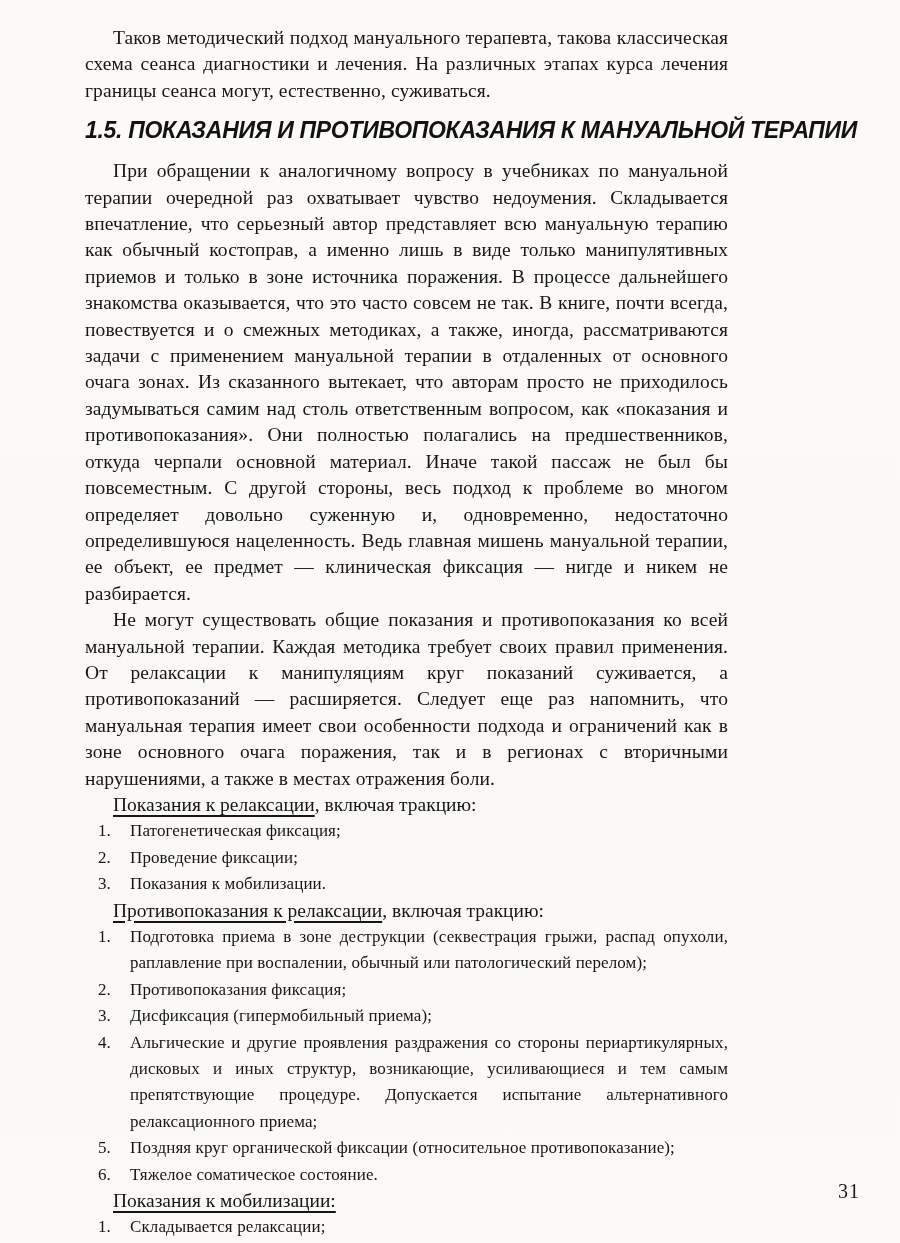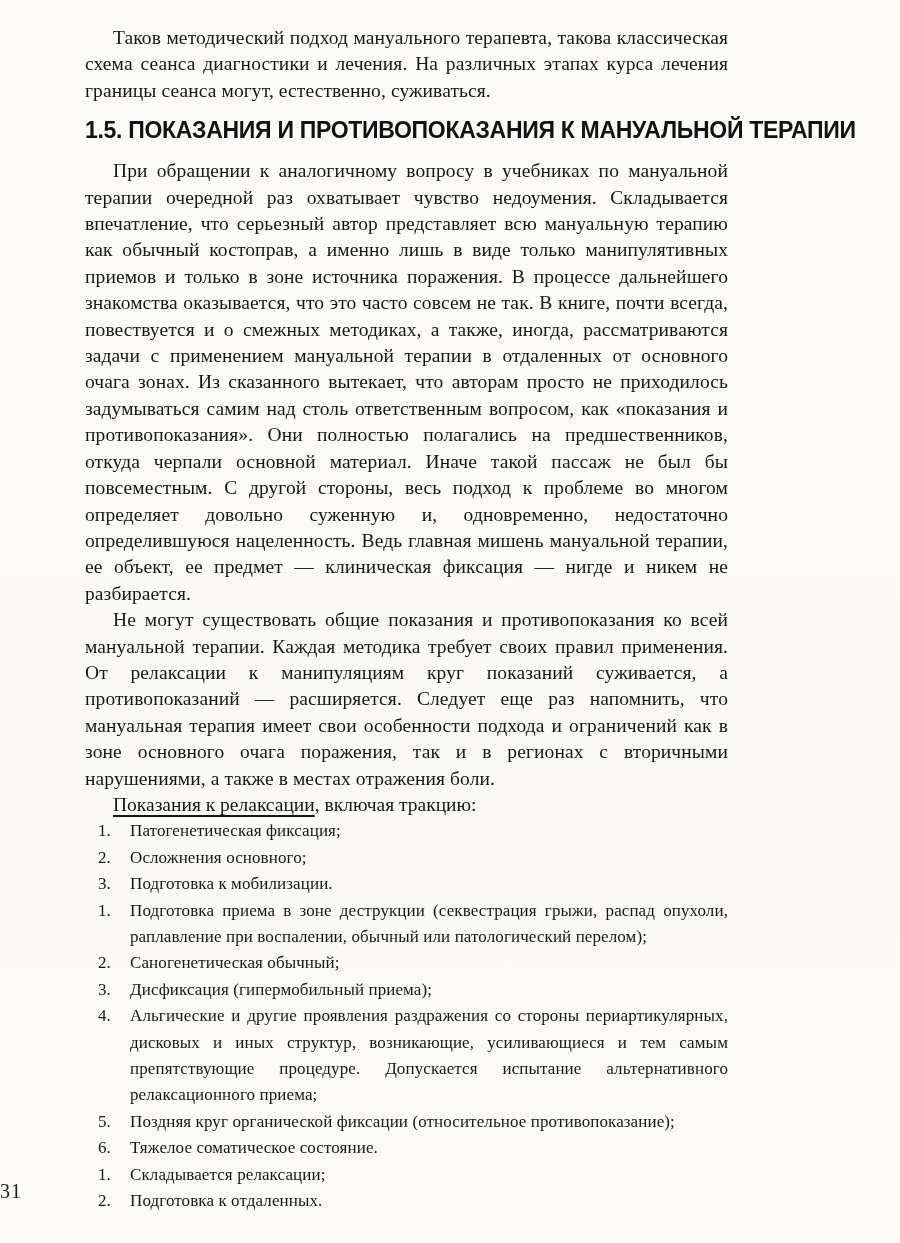--- a/index.html
+++ b/index.html
@@ -18,20 +18,21 @@
   }
   .body-p {
     font-size: 19.5px;
     line-height: 26.4px;
     text-align: justify;
     letter-spacing: 0.1px;
   }
   .indent { text-indent: 28px; }
   .section-heading {
     font-family: "Liberation Sans", sans-serif;
+    font-style: italic;
     font-weight: 700;
     font-size: 23px;
     letter-spacing: -0.3px;
     margin: 13px 0 14px 0;
     color: #121212;
     white-space: nowrap;
   }
   .list-header {
     font-size: 19.5px;
     line-height: 26.4px;
@@ -60,21 +61,21 @@
     content: counter(li) ".";
     position: absolute;
     left: 13px;
     top: 0;
   }
   .page-number {
     position: absolute;
     left: 0;
     top: 1180px;
     width: 860px;
-    text-align: left;
+    text-align: right;
     font-size: 20px;
     letter-spacing: 1px;
     color: #1a1a1a;
   }
 </style>
 </head>
 <body>
 
 <div class="page">
 
@@ -83,34 +84,36 @@
   <h2 class="section-heading">1.5. ПОКАЗАНИЯ И ПРОТИВОПОКАЗАНИЯ К МАНУАЛЬНОЙ ТЕРАПИИ</h2>
 
   <p class="body-p indent">При обращении к аналогичному вопросу в учебниках по мануальной терапии очередной раз охватывает чувство недоумения. Складывается впечатление, что серьезный автор представляет всю мануальную терапию как обычный костоправ, а именно лишь в виде только манипулятивных приемов и только в зоне источника поражения. В процессе дальнейшего знакомства оказывается, что это часто совсем не так. В книге, почти всегда, повествуется и о смежных методиках, а также, иногда, рассматриваются задачи с применением мануальной терапии в отдаленных от основного очага зонах. Из сказанного вытекает, что авторам просто не приходилось задумываться самим над столь ответственным вопросом, как «показания и противопоказания». Они полностью полагались на предшественников, откуда черпали основной материал. Иначе такой пассаж не был бы повсеместным. С другой стороны, весь подход к проблеме во многом определяет довольно суженную и, одновременно, недостаточно определившуюся нацеленность. Ведь главная мишень мануальной терапии, ее объект, ее предмет — клиническая фиксация — нигде и никем не разбирается.</p>
 
   <p class="body-p indent">Не могут существовать общие показания и противопоказания ко всей мануальной терапии. Каждая методика требует своих правил применения. От релаксации к манипуляциям круг показаний суживается, а противопоказаний — расширяется. Следует еще раз напомнить, что мануальная терапия имеет свои особенности подхода и ограничений как в зоне основного очага поражения, так и в регионах с вторичными нарушениями, а также в местах отражения боли.</p>
 
   <p class="list-header"><span class="u">Показания к релаксации</span><span>, включая тракцию:</span></p>
 
   <ol class="num-list">
     <li>Патогенетическая фиксация;</li>
-    <li>Осложнения основного;</li>
-    <li>Подготовка к мобилизации.</li>
+    <li>Проведение фиксации;</li>
+    <li>Показания к мобилизации.</li>
   </ol>
 
+  <p class="list-header"><span class="u">Противопоказания к релаксации</span><span>, включая тракцию:</span></p>
 
   <ol class="num-list">
     <li>Подготовка приема в зоне деструкции (секвестрация грыжи, распад опухоли, раплавление при воспалении, обычный или патологический перелом);</li>
-    <li>Саногенетическая обычный;</li>
+    <li>Противопоказания фиксация;</li>
     <li>Дисфиксация (гипермобильный приема);</li>
     <li>Альгические и другие проявления раздражения со стороны периартикулярных, дисковых и иных структур, возникающие, усиливающиеся и тем самым препятствующие процедуре. Допускается испытание альтернативного релаксационного приема;</li>
     <li>Поздняя круг органической фиксации (относительное противопоказание);</li>
     <li>Тяжелое соматическое состояние.</li>
   </ol>
 
+  <p class="list-header"><span class="u">Показания к мобилизации:</span><span></span></p>
 
   <ol class="num-list">
     <li>Складывается релаксации;</li>
     <li>Подготовка к отдаленных.</li>
   </ol>
 
 </div>
 
 <div class="page-number">31</div>
 

